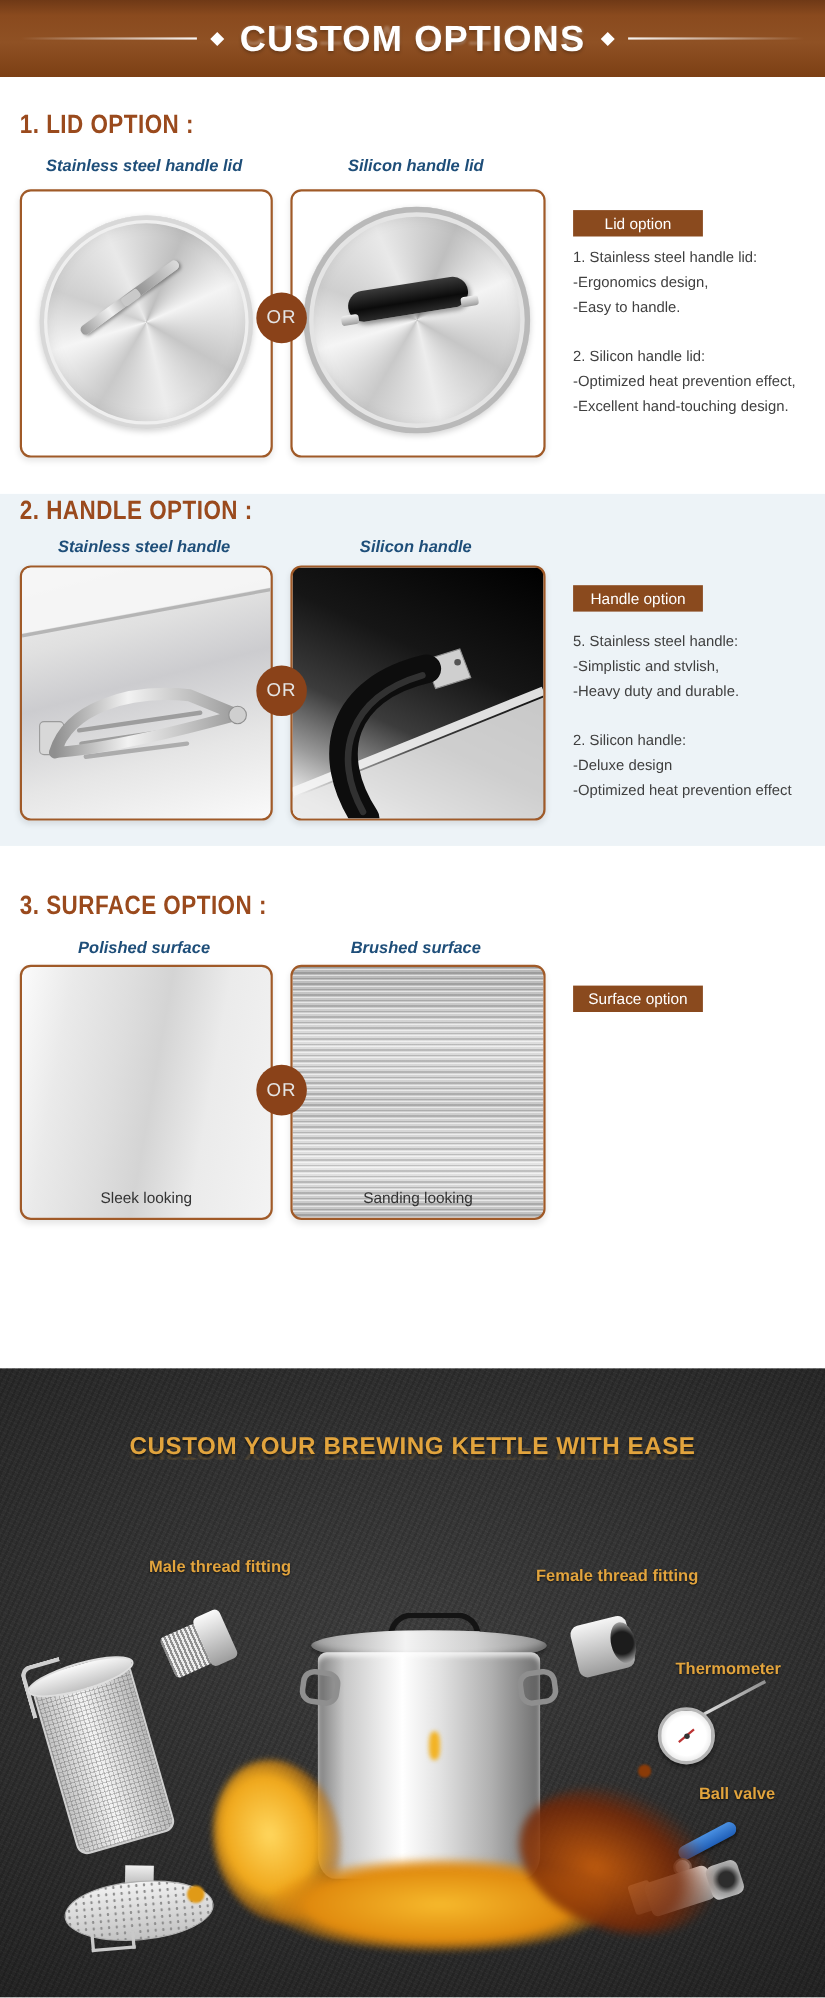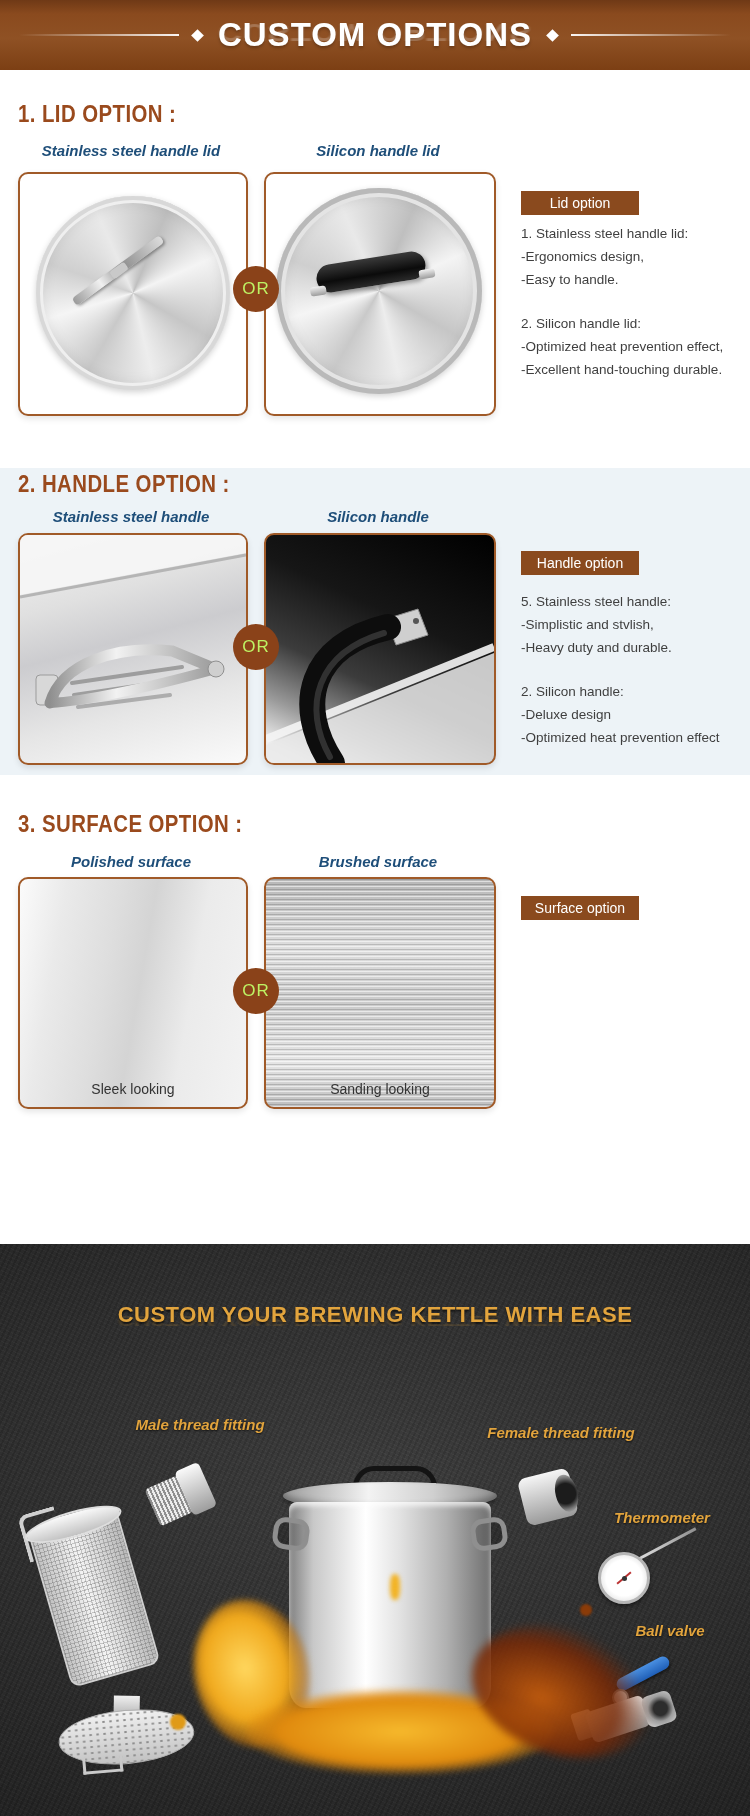--- a/index.html
+++ b/index.html
@@ -20,21 +20,21 @@
   .banner-reflection{position:absolute;left:0;top:30px;width:100%;color:#fff;font-size:33px;font-weight:bold;
     letter-spacing:1px;white-space:nowrap;transform:scaleY(-0.75);transform-origin:top;opacity:.22;filter:blur(1px);}
 
   
   .sec{position:absolute;left:0;width:750px;}
   .sec-heading{position:absolute;left:18px;margin:0;color:#9a4a1d;font-size:24px;font-weight:bold;
     white-space:nowrap;transform:scaleX(.85);transform-origin:left center;letter-spacing:.5px;}
   .cap{position:absolute;font-style:italic;color:#1e4e79;font-size:15px;font-weight:bold;text-align:center;}
   .photo-box{position:absolute;border:2px solid #a05a28;border-radius:10px;background:#fff;overflow:hidden;
     box-shadow:0 3px 6px rgba(0,0,0,.10);}
-  .or-badge{position:absolute;left:233px;width:46px;height:46px;border-radius:50%;background:#8a4219;color:#bef264;
+  .or-badge{position:absolute;left:233px;width:46px;height:46px;border-radius:50%;background:#8a4219;color:#e5e5e5;
     font-size:17px;display:flex;align-items:center;justify-content:center;z-index:6;letter-spacing:1px;}
   .panel-title{position:absolute;left:521px;width:118px;height:24px;background:#8a4a1e;color:#fff;
     font-size:14px;text-align:center;line-height:24px;}
   .panel-text{position:absolute;left:521px;color:#3f3f3f;font-size:13.5px;}
   .panel-text p{margin:0;line-height:23px;white-space:nowrap;}
   .panel-text .g2{margin-top:21px;}
   .box-cap{position:absolute;bottom:10px;left:0;width:100%;text-align:center;color:#333;font-size:14px;z-index:3;}
 
   
   .sec1{top:70px;height:385px;background:#fff;}
@@ -49,21 +49,21 @@
   .steel-lid-boss{position:absolute;left:90px;top:92px;width:18px;height:9px;background:#c9c9c9;border-radius:3px;transform:rotate(-36deg);}
   .silicon-lid-handle{position:absolute;left:50px;top:84px;width:110px;height:28px;border-radius:15px;
     transform:rotate(-9deg);background:linear-gradient(180deg,#3a3a3a,#0b0b0b 60%,#2b2b2b);
     box-shadow:2px 3px 4px rgba(0,0,0,.35);}
   .silicon-lid-handle::before,.silicon-lid-handle::after{content:"";position:absolute;width:16px;height:9px;border-radius:3px;
     background:linear-gradient(180deg,#f0f0f0,#9d9d9d);top:20px;}
   .silicon-lid-handle::before{left:-8px;}
   .silicon-lid-handle::after{right:-8px;}
 
   
-  .sec2{top:468px;height:320px;background:#edf3f7;}
+  .sec2{top:449px;height:320px;background:#edf3f7;}
   .h-photo-l{background:linear-gradient(165deg,#f3f3f3 0%,#e0e0e0 28%,#cccccf 46%,#e6e6e6 72%,#fafafa 100%);}
   .h-photo-r{background:linear-gradient(205deg,#000 0%,#161616 38%,#3c3c3c 62%,#9a9a9a 80%,#ececec 93%,#fff 100%);}
   .photo-svg{position:absolute;left:0;top:0;}
 
   
   .sec3{top:775px;height:375px;background:#fff;}
   .s-pol{background:linear-gradient(100deg,#fbfbfb 0%,#eaeaea 18%,#dedede 38%,#d4d4d4 52%,#ebebeb 72%,#f3f3f3 100%);}
   .s-bru{background:
     repeating-linear-gradient(0deg,rgba(255,255,255,.55) 0 1px,rgba(0,0,0,0) 1px 2px,rgba(0,0,0,.16) 2px 3px,rgba(0,0,0,0) 3px 5px),
     linear-gradient(180deg,#b7b7b7 0%,#dedede 30%,#cbcbcb 55%,#e6e6e6 80%,#bfbfbf 100%);}
@@ -75,21 +75,21 @@
   
   .dark{top:1244px;height:684px;background-color:#2f2f2f;overflow:hidden;
     background-image:
       radial-gradient(ellipse 900px 520px at 50% 35%,rgba(255,255,255,.07),rgba(0,0,0,.30) 85%),
       repeating-linear-gradient(115deg,rgba(0,0,0,.16) 0 2px,transparent 2px 5px),
       repeating-linear-gradient(25deg,rgba(255,255,255,.03) 0 1px,transparent 1px 4px);}
   .show-title{position:absolute;top:58px;left:0;width:100%;text-align:center;margin:0;color:#e2a43d;
     font-size:22px;font-weight:bold;letter-spacing:.5px;text-shadow:0 2px 2px rgba(0,0,0,.6);}
   .show-title-reflect{position:absolute;top:86px;left:0;width:100%;text-align:center;color:#e2a43d;
     font-size:22px;font-weight:bold;letter-spacing:.5px;transform:scaleY(-0.7);transform-origin:top;opacity:.16;filter:blur(1px);}
-  .gold-label{position:absolute;color:#e2a43d;font-style:italic;font-weight:bold;font-size:15px;text-align:center;
+  .gold-label{position:absolute;color:#e2a43d;font-weight:bold;font-size:15px;text-align:center;
     text-shadow:0 1px 2px rgba(0,0,0,.7);z-index:8;}
 
   
   .kettle{position:absolute;left:277px;top:222px;width:226px;height:244px;z-index:3;}
   .kettle-knob{position:absolute;left:76px;top:0;width:74px;height:16px;border:5px solid #141414;border-bottom:none;
     border-radius:37px 37px 0 0;}
   .kettle-knob::before,.kettle-knob::after{content:"";position:absolute;width:9px;height:6px;background:#cfcfcf;top:12px;}
   .kettle-knob::before{left:-4px;}
   .kettle-knob::after{right:-4px;}
   .kettle-lid{position:absolute;left:6px;top:16px;width:214px;height:28px;border-radius:50%;
@@ -200,21 +200,21 @@
     </div>
     <div class="or-badge" style="top:196px">OR</div>
 
     <div class="panel-title" style="top:121px">Lid option</div>
     <div class="panel-text" style="top:152px">
       <p>1. Stainless steel handle lid:</p>
       <p>-Ergonomics design,</p>
       <p>-Easy to handle.</p>
       <p class="g2">2. Silicon handle lid:</p>
       <p>-Optimized heat prevention effect,</p>
-      <p>-Excellent hand-touching durable.</p>
+      <p>-Excellent hand-touching design.</p>
     </div>
   </section>
 
   <section class="sec sec2">
     <h2 class="sec-heading" style="top:2px">2. HANDLE OPTION :</h2>
     <div class="cap" style="left:18px;top:40px;width:226px">Stainless steel handle</div>
     <div class="cap" style="left:264px;top:40px;width:228px">Silicon handle</div>
 
     <div class="photo-box h-photo-l" style="left:18px;top:65px;width:226px;height:228px">
       <svg class="photo-svg" width="226" height="228" viewBox="0 0 226 228">

